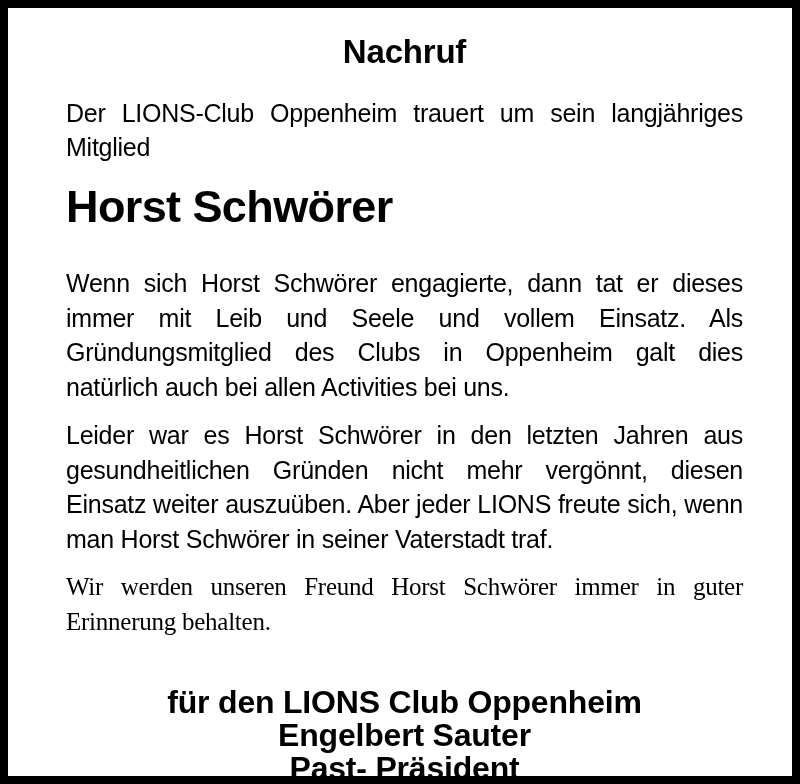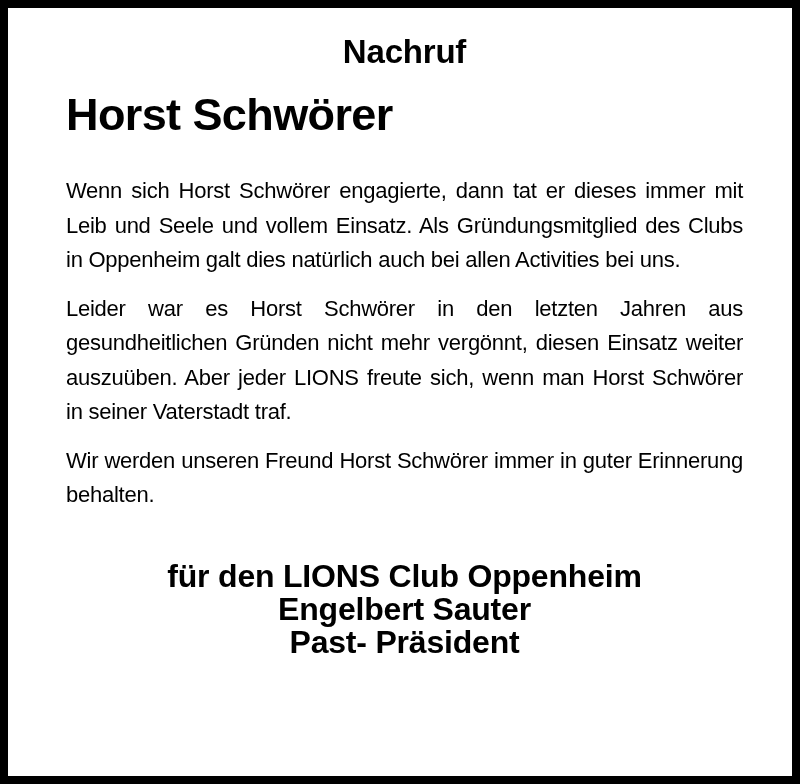--- a/index.html
+++ b/index.html
@@ -58,29 +58,30 @@
     margin: 16px 0 0 0;
   }
 
   .body-copy {
     margin-top: 32px;
   }
 
   .body-copy p {
     text-align: justify;
     text-justify: inter-word;
-    font-size: 22px;
+    font-size: 25px;
     line-height: 34.5px;
     letter-spacing: -0.25px;
     margin: 0 0 14px 0;
     hyphens: manual;
   }
 
   .body-copy p:last-child {
     margin-bottom: 0;
+    font-family: Liberation Serif, serif;
   }
 
   .signature {
     margin-top: 47px;
     text-align: center;
   }
 
   .signature .sig-line {
     font-weight: bold;
     font-size: 32px;
@@ -89,20 +90,21 @@
   }
 </style>
 </head>
 <body>
 
 <div class="notice">
   <div class="notice-inner">
 
     <div class="headline">Nachruf</div>
 
+    <div class="intro">Der LIONS-Club Oppenheim trauert um sein langjähriges Mitglied</div>
 
     <div class="deceased-name">Horst Schwörer</div>
 
     <div class="body-copy">
       <p>Wenn sich Horst Schwörer engagierte, dann tat er dieses immer mit Leib und Seele und vollem Einsatz. Als Gründungsmitglied des Clubs in Oppenheim galt dies natürlich auch bei allen Activities bei uns.</p>
       <p>Leider war es Horst Schwörer in den letzten Jahren aus gesundheitlichen Gründen nicht mehr vergönnt, diesen Einsatz weiter auszuüben. Aber jeder LIONS freute sich, wenn man Horst Schwörer in seiner Vaterstadt traf.</p>
       <p>Wir werden unseren Freund Horst Schwörer immer in guter Erinnerung behalten.</p>
     </div>
 
     <div class="signature">

